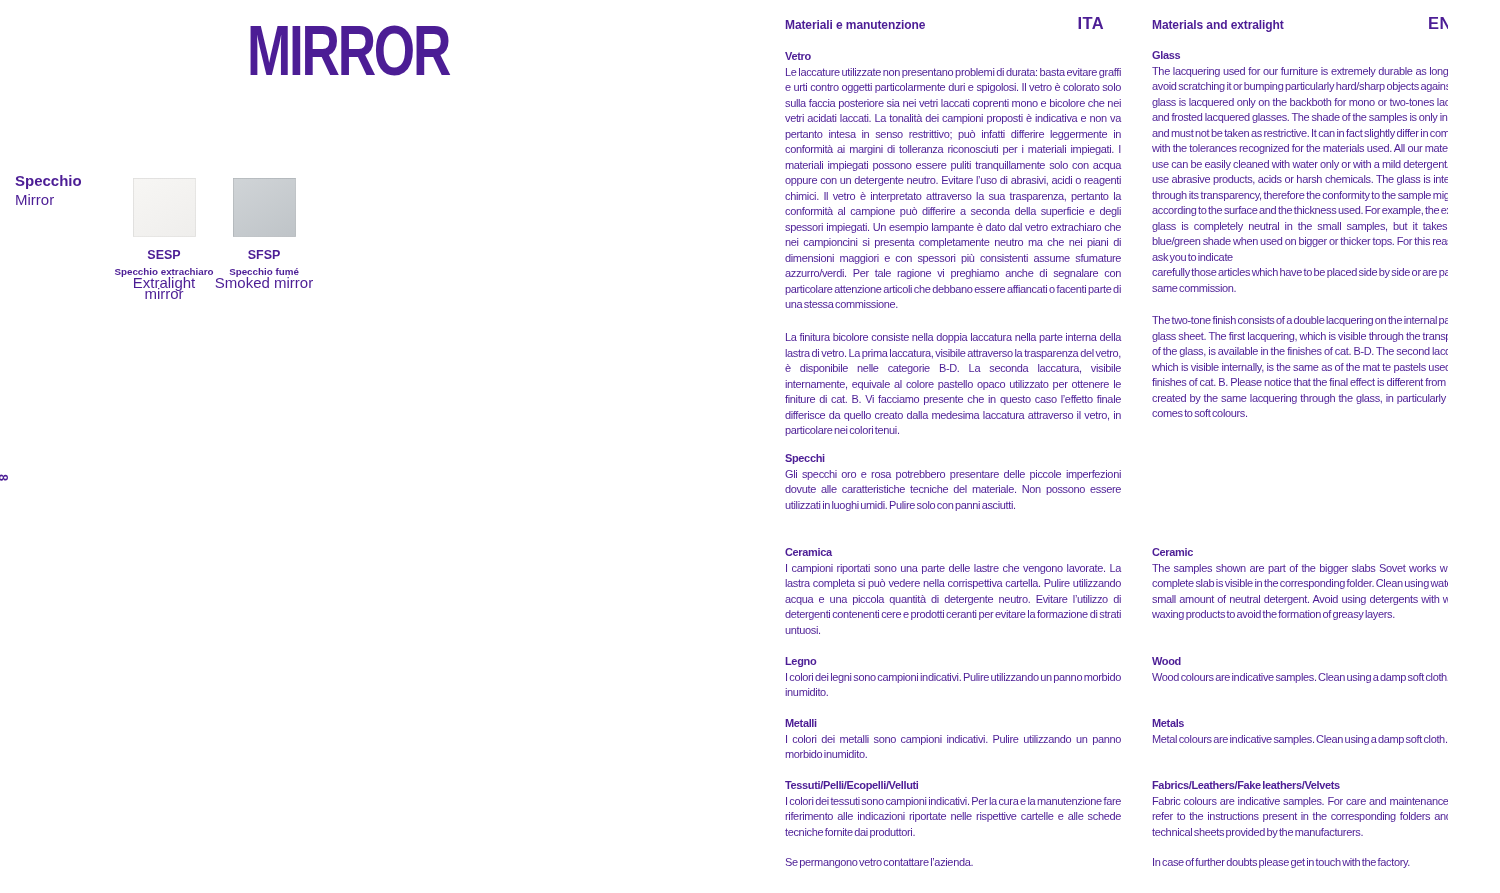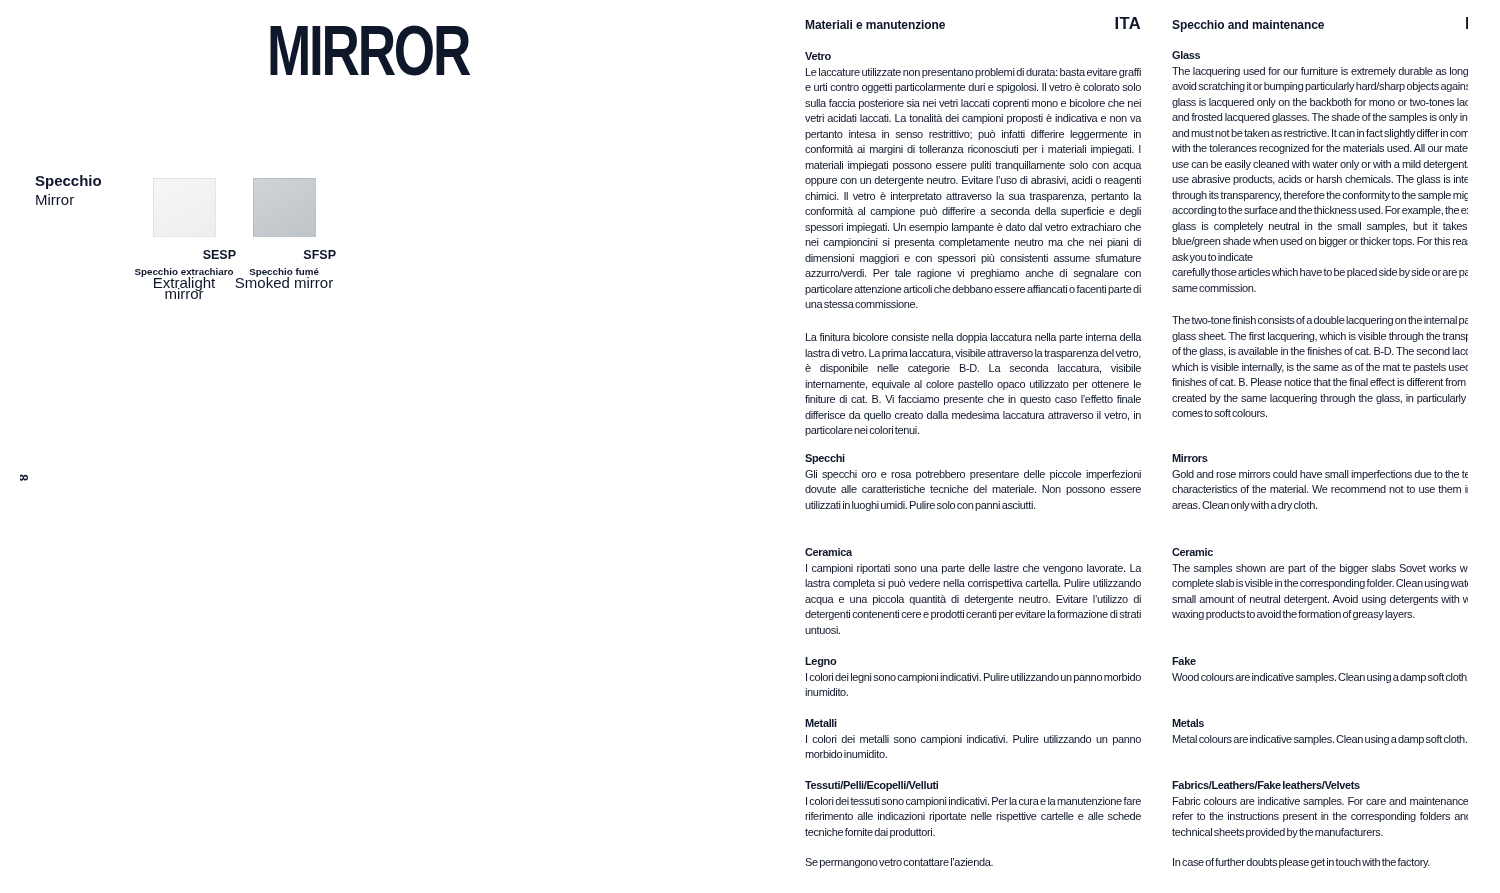--- a/index.html
+++ b/index.html
@@ -7,22 +7,21 @@
     padding: 0;
     background: #ffffff;
   }
   .spread {
     position: relative;
     width: 1448px;
     height: 893px;
     background: #ffffff;
     overflow: hidden;
     font-family: "Liberation Sans", sans-serif;
-    color: #0f172a;
-    margin-left: 20px;
+    color: #4c1d95;
   }
 
   
   .page-title {
     position: absolute;
     left: 247px;
     top: 16px;
     font-size: 70px;
     font-weight: 900;
     line-height: 1;
@@ -44,32 +43,32 @@
     width: 104px;
     text-align: center;
   }
   .sample .swatch {
     width: 63px;
     height: 59px;
     margin: 0 auto;
     border: 1px solid rgba(0,0,0,0.06);
     box-sizing: border-box;
   }
-  .sample .code  { margin-top: 11px; font-weight: bold; font-size: 12.5px; line-height: 14px; text-align: right; }
+  .sample .code  { margin-top: 11px; font-weight: bold; font-size: 12.5px; line-height: 14px; }
   .sample .n-it  { margin-top: 4px;  font-weight: bold; font-size: 9.8px;  line-height: 11px; }
   .sample .n-en  { font-weight: normal; font-size: 15px; line-height: 11px; }
 
   
   .col { position: absolute; top: 0; height: 893px; }
   .col-ita { left: 785px;  width: 336px; }
   .col-eng { left: 1152px; width: 330px; }
 
   .col-header {
     position: absolute;
-    top: 14px; left: 0; right: 0;
+    top: 14px; left: 0; right: 17px;
     display: flex;
     justify-content: space-between;
     align-items: baseline;
     text-align: right;
   }
   .col-header .hdr  { font-weight: bold; font-size: 12px; letter-spacing: -0.1px; }
   .col-header .lang { font-weight: bold; font-size: 16.5px; letter-spacing: 0.4px; }
 
   .section { position: absolute; left: 0; right: 0; }
   .sec-heading {
@@ -158,41 +157,37 @@
       <div class="sec-heading">Tessuti/Pelli/Ecopelli/Velluti</div>
       <div class="sec-body">I colori dei tessuti sono campioni indicativi. Per la cura e la manutenzione fare riferimento alle indicazioni riportate nelle rispettive cartelle e alle schede tecniche fornite dai produttori.</div>
     </div>
     <div class="section" style="top:855px">
       <div class="sec-body">Se permangono vetro contattare l’azienda.</div>
     </div>
   </div>
 
   <div class="col col-eng">
     <div class="col-header">
-      <span class="hdr">Specchio and maintenance</span>
+      <span class="hdr">Materials and extralight</span>
       <span class="lang">ENG</span>
     </div>
     <div class="section" style="top:48px">
       <div class="sec-heading">Glass</div>
       <div class="sec-body">The lacquering used for our furniture is extremely durable as long as you avoid scratching it or bumping particularly hard/sharp objects against it. The glass is lacquered only on the backboth for mono or two-tones lacquered and frosted lacquered glasses. The shade of the samples is only indicative and must not be taken as restrictive. It can in fact slightly differ in compliance with the tolerances recognized for the materials used. All our materials we use can be easily cleaned with water only or with a mild detergent. Do not use abrasive products, acids or harsh chemicals. The glass is interpreted through its transparency, therefore the conformity to the sample might differ according to the surface and the thickness used. For example, the extralight glass is completely neutral in the small samples, but it takes a light blue/green shade when used on bigger or thicker tops. For this reason, we ask you to indicate
 carefully those articles which have to be placed side by side or are part of the same commission.</div>
     </div>
     <div class="section" style="top:313px">
       <div class="sec-body">The two-tone finish consists of a double lacquering on the internal part of the glass sheet. The first lacquering, which is visible through the transparency of the glass, is available in the finishes of cat. B-D. The second lacquering, which is visible internally, is the same as of the mat te pastels used for the finishes of cat. B. Please notice that the final effect is different from the one created by the same lacquering through the glass, in particularly when it comes to soft colours.</div>
     </div>
-    <div class="section" style="top:451px">
-      <div class="sec-heading">Mirrors</div>
-      <div class="sec-body">Gold and rose mirrors could have small imperfections due to the technical characteristics of the material. We recommend not to use them in damp areas. Clean only with a dry cloth.</div>
-    </div>
     <div class="section" style="top:545px">
       <div class="sec-heading">Ceramic</div>
       <div class="sec-body">The samples shown are part of the bigger slabs Sovet works with. The complete slab is visible in the corresponding folder. Clean using water and a small amount of neutral detergent. Avoid using detergents with wax and waxing products to avoid the formation of greasy layers.</div>
     </div>
     <div class="section" style="top:654px">
-      <div class="sec-heading">Fake</div>
+      <div class="sec-heading">Wood</div>
       <div class="sec-body">Wood colours are indicative samples. Clean using a damp soft cloth.</div>
     </div>
     <div class="section" style="top:716px">
       <div class="sec-heading">Metals</div>
       <div class="sec-body">Metal colours are indicative samples. Clean using a damp soft cloth.</div>
     </div>
     <div class="section" style="top:778px">
       <div class="sec-heading">Fabrics/Leathers/Fake leathers/Velvets</div>
       <div class="sec-body">Fabric colours are indicative samples. For care and maintenance please refer to the instructions present in the corresponding folders and to the technical sheets provided by the manufacturers.</div>
     </div>

